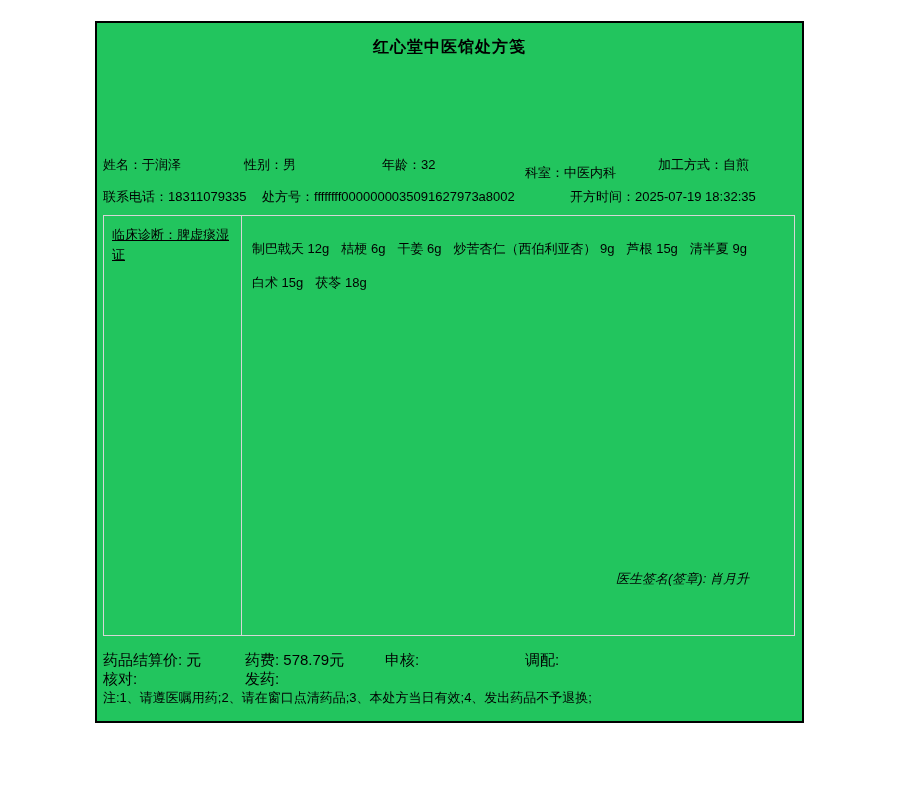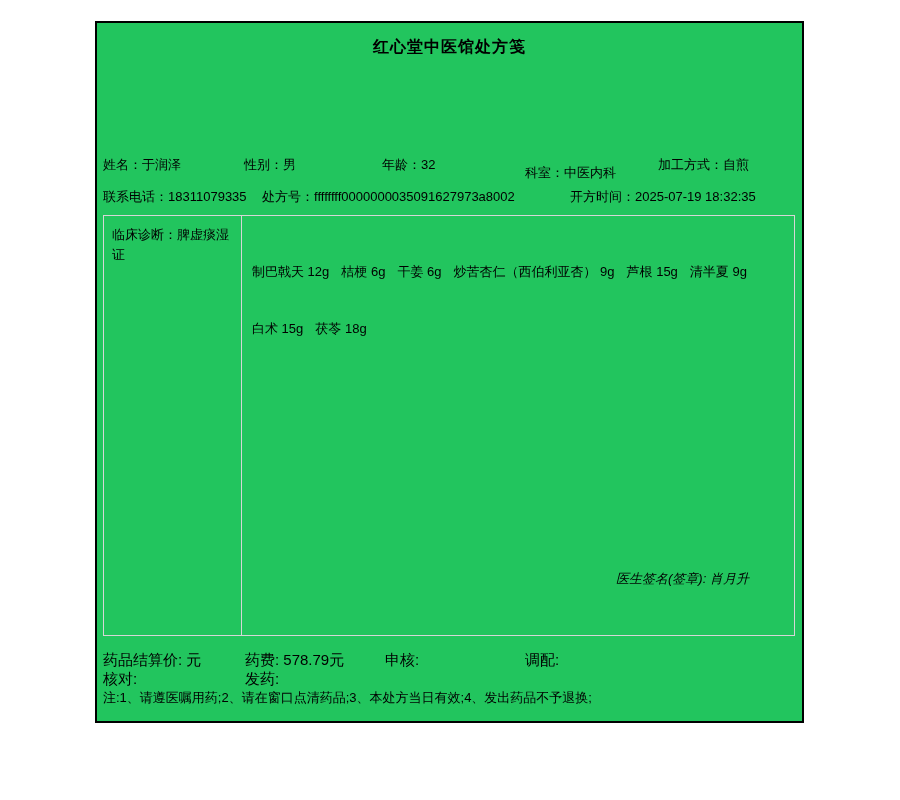--- a/index.html
+++ b/index.html
@@ -54,34 +54,35 @@
     box-sizing: border-box;
     display: flex;
   }
   .diag-col {
     width: 138px;
     box-sizing: border-box;
     border-right: 1px solid #d6d6d6;
     padding: 9px 10px 0 8px;
     font-size: 13px;
     line-height: 20px;
+    text-decoration: underline;
   }
   .rx-col {
     flex: 1;
     position: relative;
     padding: 8px 0 0 10px;
     font-size: 13px;
   }
   .rx-header {
     font-size: 13px;
   }
   .herb-line {
     display: flex;
     gap: 12px;
-    margin-top: 39px;
+    margin-top: 16px;
     font-size: 13px;
   }
   .herb-line.first {
     margin-top: 38px;
   }
   .herb-line span {
     white-space: pre;
   }
   .usage-block {
     position: absolute;

